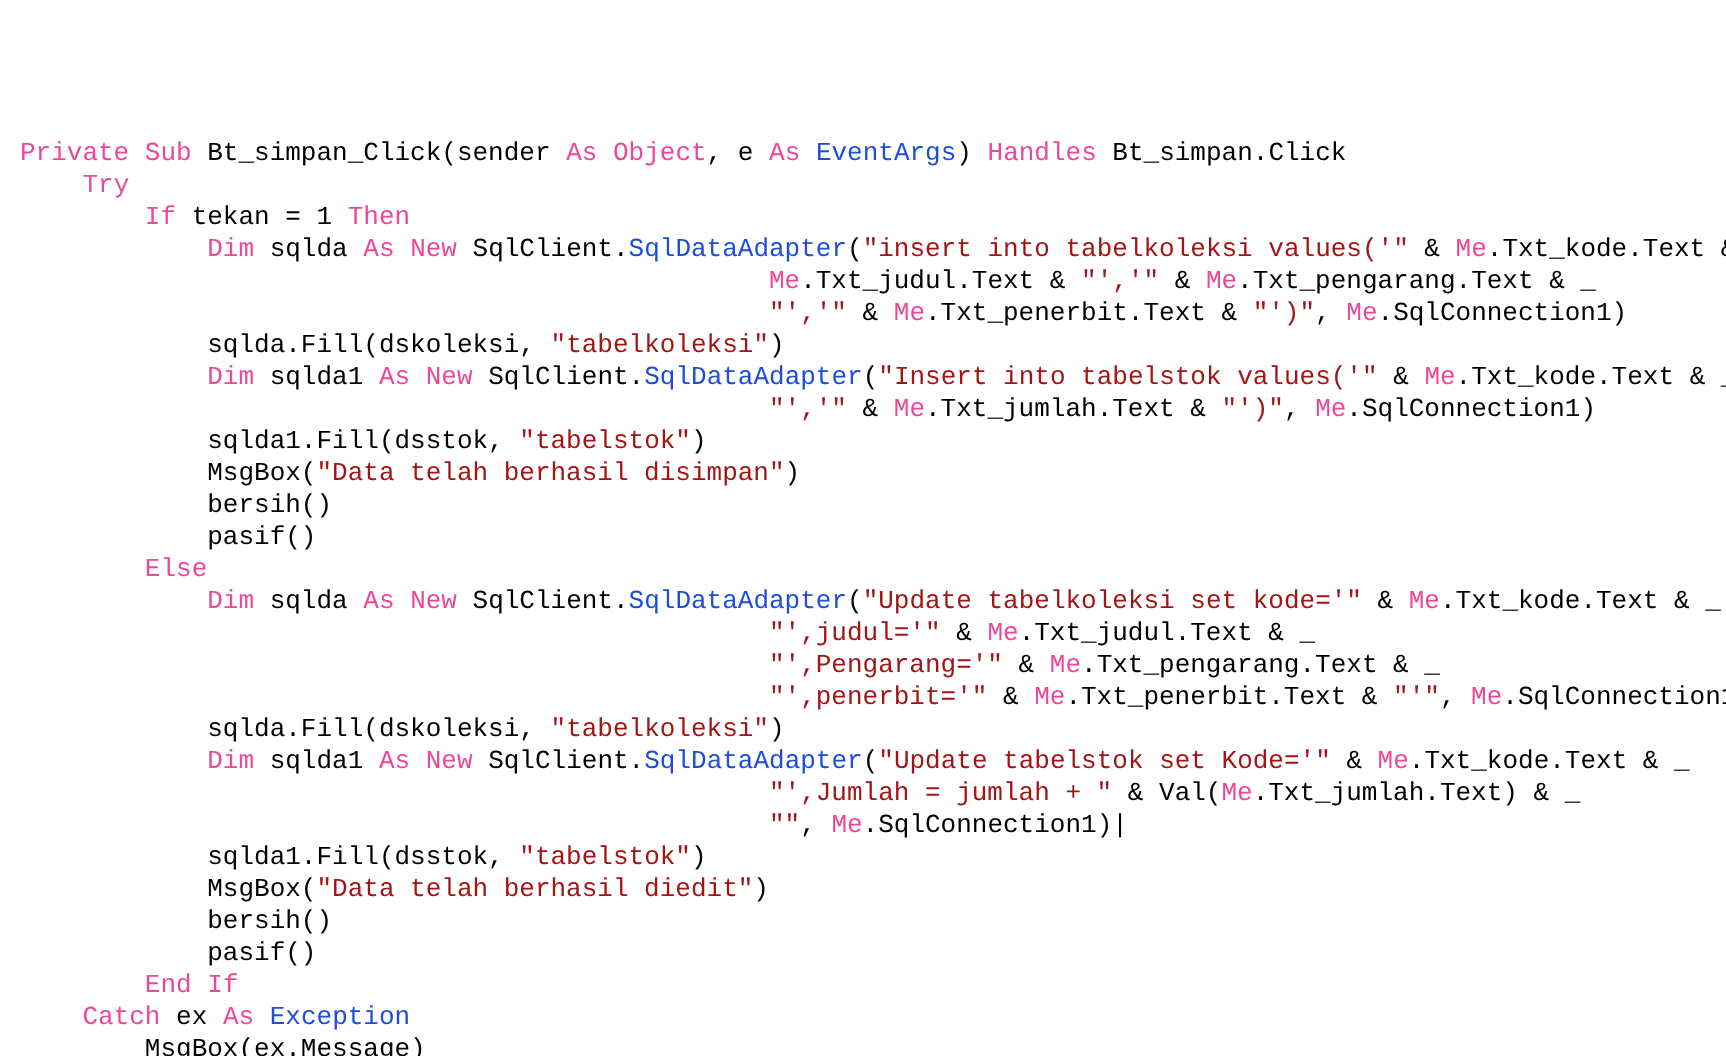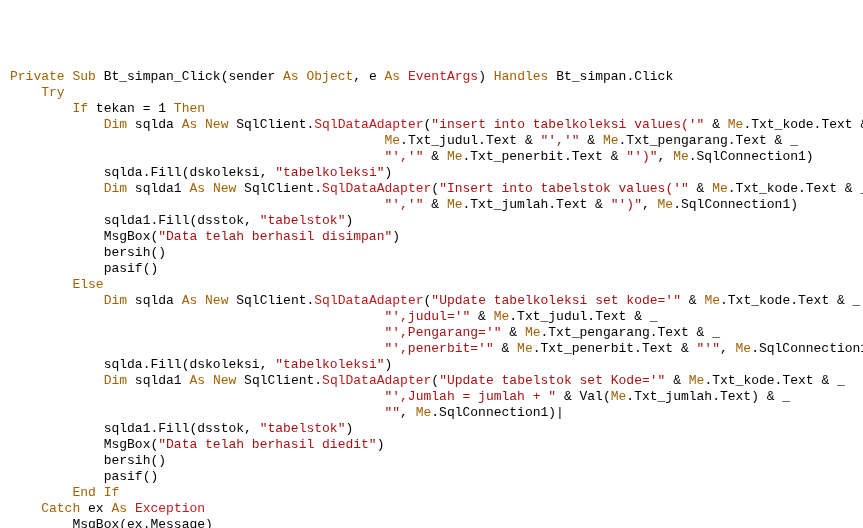--- a/index.html
+++ b/index.html
@@ -12,22 +12,22 @@
       font-size: 13px;
       background: #ffffff;
       padding: 5px 10px;
       line-height: 16px;
       white-space: pre;
       color: #000000;
     }
     .code-editor {
       display: block;
     }
-    .kw { color: #a16207; }
-    .type { color: #b91c1c; }
+    .kw { color: #ec4899; }
+    .type { color: #1d4ed8; }
     .str { color: #a31515; }
   </style>
 </head>
 <body>
 
 
 
 <div class="code-editor" id="code-container"><div><span class="kw">Private</span><span> </span><span class="kw">Sub</span><span> Bt_simpan_Click(sender </span><span class="kw">As</span><span> </span><span class="kw">Object</span><span>, e </span><span class="kw">As</span><span> </span><span class="type">EventArgs</span><span>) </span><span class="kw">Handles</span><span> Bt_simpan.Click</span></div><div>    <span class="kw">Try</span></div><div>        <span class="kw">If</span><span> tekan = 1 </span><span class="kw">Then</span></div><div>            <span class="kw">Dim</span><span> sqlda </span><span class="kw">As</span><span> </span><span class="kw">New</span><span> SqlClient.</span><span class="type">SqlDataAdapter</span><span>(</span><span class="str">"insert into tabelkoleksi values('"</span><span> &amp; </span><span class="kw">Me</span><span>.Txt_kode.Text &amp; </span></div><div>                                                <span class="kw">Me</span><span>.Txt_judul.Text &amp; </span><span class="str">"','"</span><span> &amp; </span><span class="kw">Me</span><span>.Txt_pengarang.Text &amp; _</span></div><div>                                                <span class="str">"','"</span><span> &amp; </span><span class="kw">Me</span><span>.Txt_penerbit.Text &amp; </span><span class="str">"')"</span><span>, </span><span class="kw">Me</span><span>.SqlConnection1)</span></div><div>            <span>sqlda.Fill(dskoleksi, </span><span class="str">"tabelkoleksi"</span><span>)</span></div><div>            <span class="kw">Dim</span><span> sqlda1 </span><span class="kw">As</span><span> </span><span class="kw">New</span><span> SqlClient.</span><span class="type">SqlDataAdapter</span><span>(</span><span class="str">"Insert into tabelstok values('"</span><span> &amp; </span><span class="kw">Me</span><span>.Txt_kode.Text &amp; _</span></div><div>                                                <span class="str">"','"</span><span> &amp; </span><span class="kw">Me</span><span>.Txt_jumlah.Text &amp; </span><span class="str">"')"</span><span>, </span><span class="kw">Me</span><span>.SqlConnection1)</span></div><div>            <span>sqlda1.Fill(dsstok, </span><span class="str">"tabelstok"</span><span>)</span></div><div>            <span>MsgBox(</span><span class="str">"Data telah berhasil disimpan"</span><span>)</span></div><div>            <span>bersih()</span></div><div>            <span>pasif()</span></div><div>        <span class="kw">Else</span></div><div>            <span class="kw">Dim</span><span> sqlda </span><span class="kw">As</span><span> </span><span class="kw">New</span><span> SqlClient.</span><span class="type">SqlDataAdapter</span><span>(</span><span class="str">"Update tabelkoleksi set kode='"</span><span> &amp; </span><span class="kw">Me</span><span>.Txt_kode.Text &amp; _</span></div><div>                                                <span class="str">"',judul='"</span><span> &amp; </span><span class="kw">Me</span><span>.Txt_judul.Text &amp; _</span></div><div>                                                <span class="str">"',Pengarang='"</span><span> &amp; </span><span class="kw">Me</span><span>.Txt_pengarang.Text &amp; _</span></div><div>                                                <span class="str">"',penerbit='"</span><span> &amp; </span><span class="kw">Me</span><span>.Txt_penerbit.Text &amp; </span><span class="str">"'"</span><span>, </span><span class="kw">Me</span><span>.SqlConnection1)</span></div><div>            <span>sqlda.Fill(dskoleksi, </span><span class="str">"tabelkoleksi"</span><span>)</span></div><div>            <span class="kw">Dim</span><span> sqlda1 </span><span class="kw">As</span><span> </span><span class="kw">New</span><span> SqlClient.</span><span class="type">SqlDataAdapter</span><span>(</span><span class="str">"Update tabelstok set Kode='"</span><span> &amp; </span><span class="kw">Me</span><span>.Txt_kode.Text &amp; _</span></div><div>                                                <span class="str">"',Jumlah = jumlah + "</span><span> &amp; Val(</span><span class="kw">Me</span><span>.Txt_jumlah.Text) &amp; _</span></div><div>                                                <span class="str">""</span><span>, </span><span class="kw">Me</span><span>.SqlConnection1)|</span></div><div>            <span>sqlda1.Fill(dsstok, </span><span class="str">"tabelstok"</span><span>)</span></div><div>            <span>MsgBox(</span><span class="str">"Data telah berhasil diedit"</span><span>)</span></div><div>            <span>bersih()</span></div><div>            <span>pasif()</span></div><div>        <span class="kw">End</span><span> </span><span class="kw">If</span></div><div></div><div>    <span class="kw">Catch</span><span> ex </span><span class="kw">As</span><span> </span><span class="type">Exception</span></div><div>        <span>MsgBox(ex.Message)</span></div><div></div></div>
 
 

